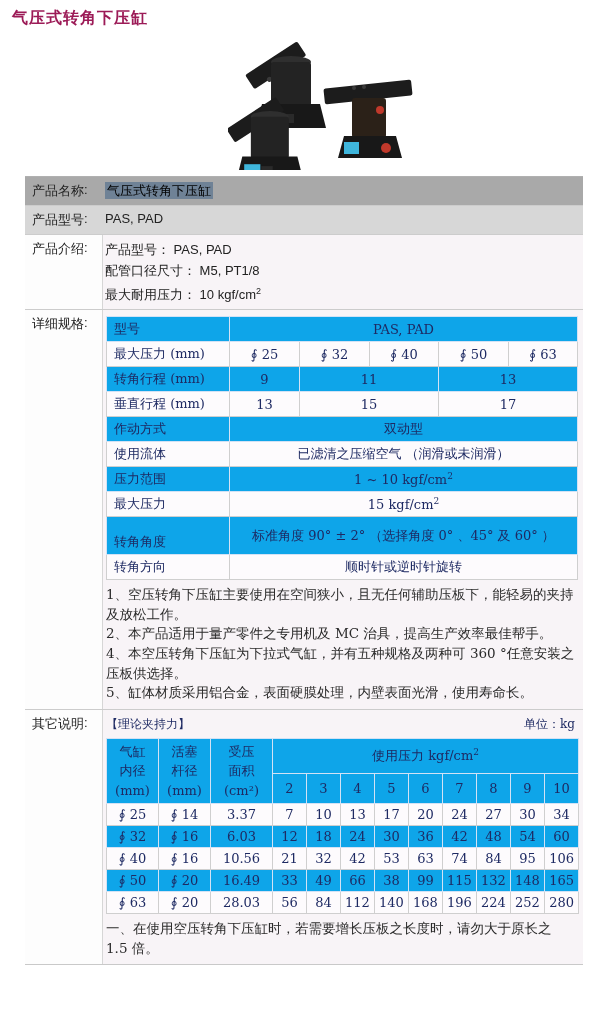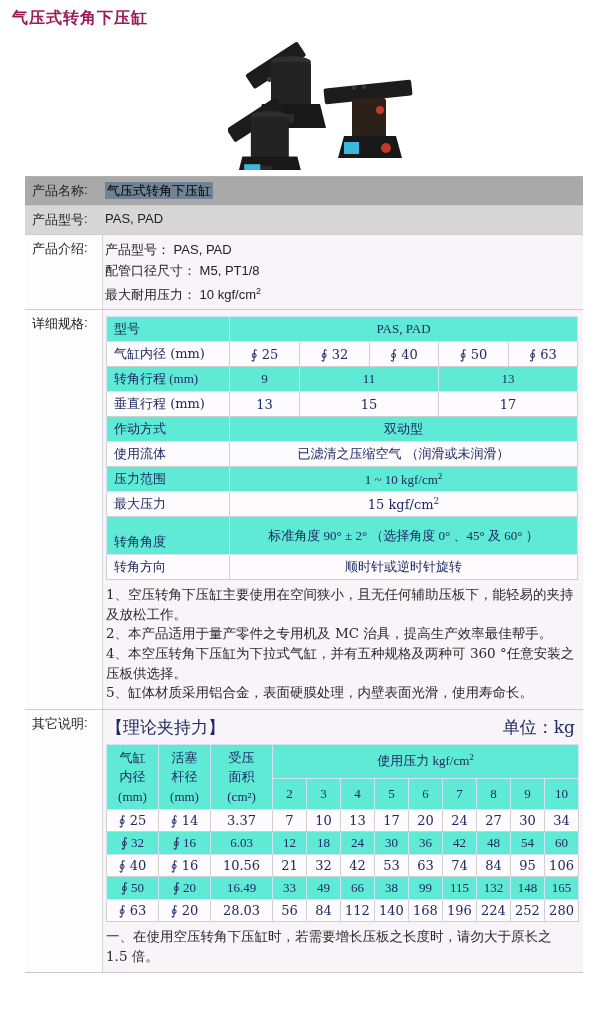--- a/index.html
+++ b/index.html
@@ -57,34 +57,34 @@
     width: 471px;
     table-layout: fixed;
   }
   table.data-tbl td {
     border: 1px solid #cfcfcf;
     padding: 3px 2px;
     text-align: center;
     height: 23px;
   }
   table.data-tbl td.lbl { text-align: left; padding-left: 7px; }
-  tr.b td { background: #5eead4; border-color: #e8f0fb; font-family: Liberation Serif, serif; }
+  tr.b td { background: #0ea5e9; border-color: #e8f0fb; }
   tr.w td { background: #fdfbfd; }
   table.data-tbl tr.b td { border-color: #d3e2f5; }
 
   .spec-notes, .other-notes {
     font-family: "DejaVu Serif", serif;
     font-size: 13.5px; color: #2a2a2a;
     line-height: 1.45;
     padding: 2px 2px 2px 1px;
   }
   .force-header {
     display: flex; justify-content: space-between;
     font-family: "DejaVu Serif", serif;
-    font-size: 17px; color: #1e2a63;
+    font-size: 12px; color: #1e2a63;
     padding: 2px 4px 3px 1px;
   }
   table.force-tbl { width: 472px; }
   table.force-tbl td { height: 22px; }
   table.force-tbl td.multi { line-height: 1.5; }
 </style>
 </head>
 <body>
 
 <div class="page-title">气压式转角下压缸</div>
@@ -170,21 +170,21 @@
             <col style="width:69px">
             <col style="width:70px">
             <col style="width:69px">
           </colgroup>
         <tbody>
             <tr class="b">
           <td class="lbl">型号</td>
           <td colspan="5">PAS, PAD</td>
         </tr>
         <tr class="w">
-          <td class="lbl">气缸内径 (mm)</td>
+          <td class="lbl">最大压力 (mm)</td>
           <td>∮ 25</td>
           <td>∮ 32</td>
           <td>∮ 40</td>
           <td>∮ 50</td>
           <td>∮ 63</td>
         </tr>
         <tr class="b">
           <td class="lbl">转角行程 (mm)</td>
           <td>9</td>
           <td colspan="2">11</td>

